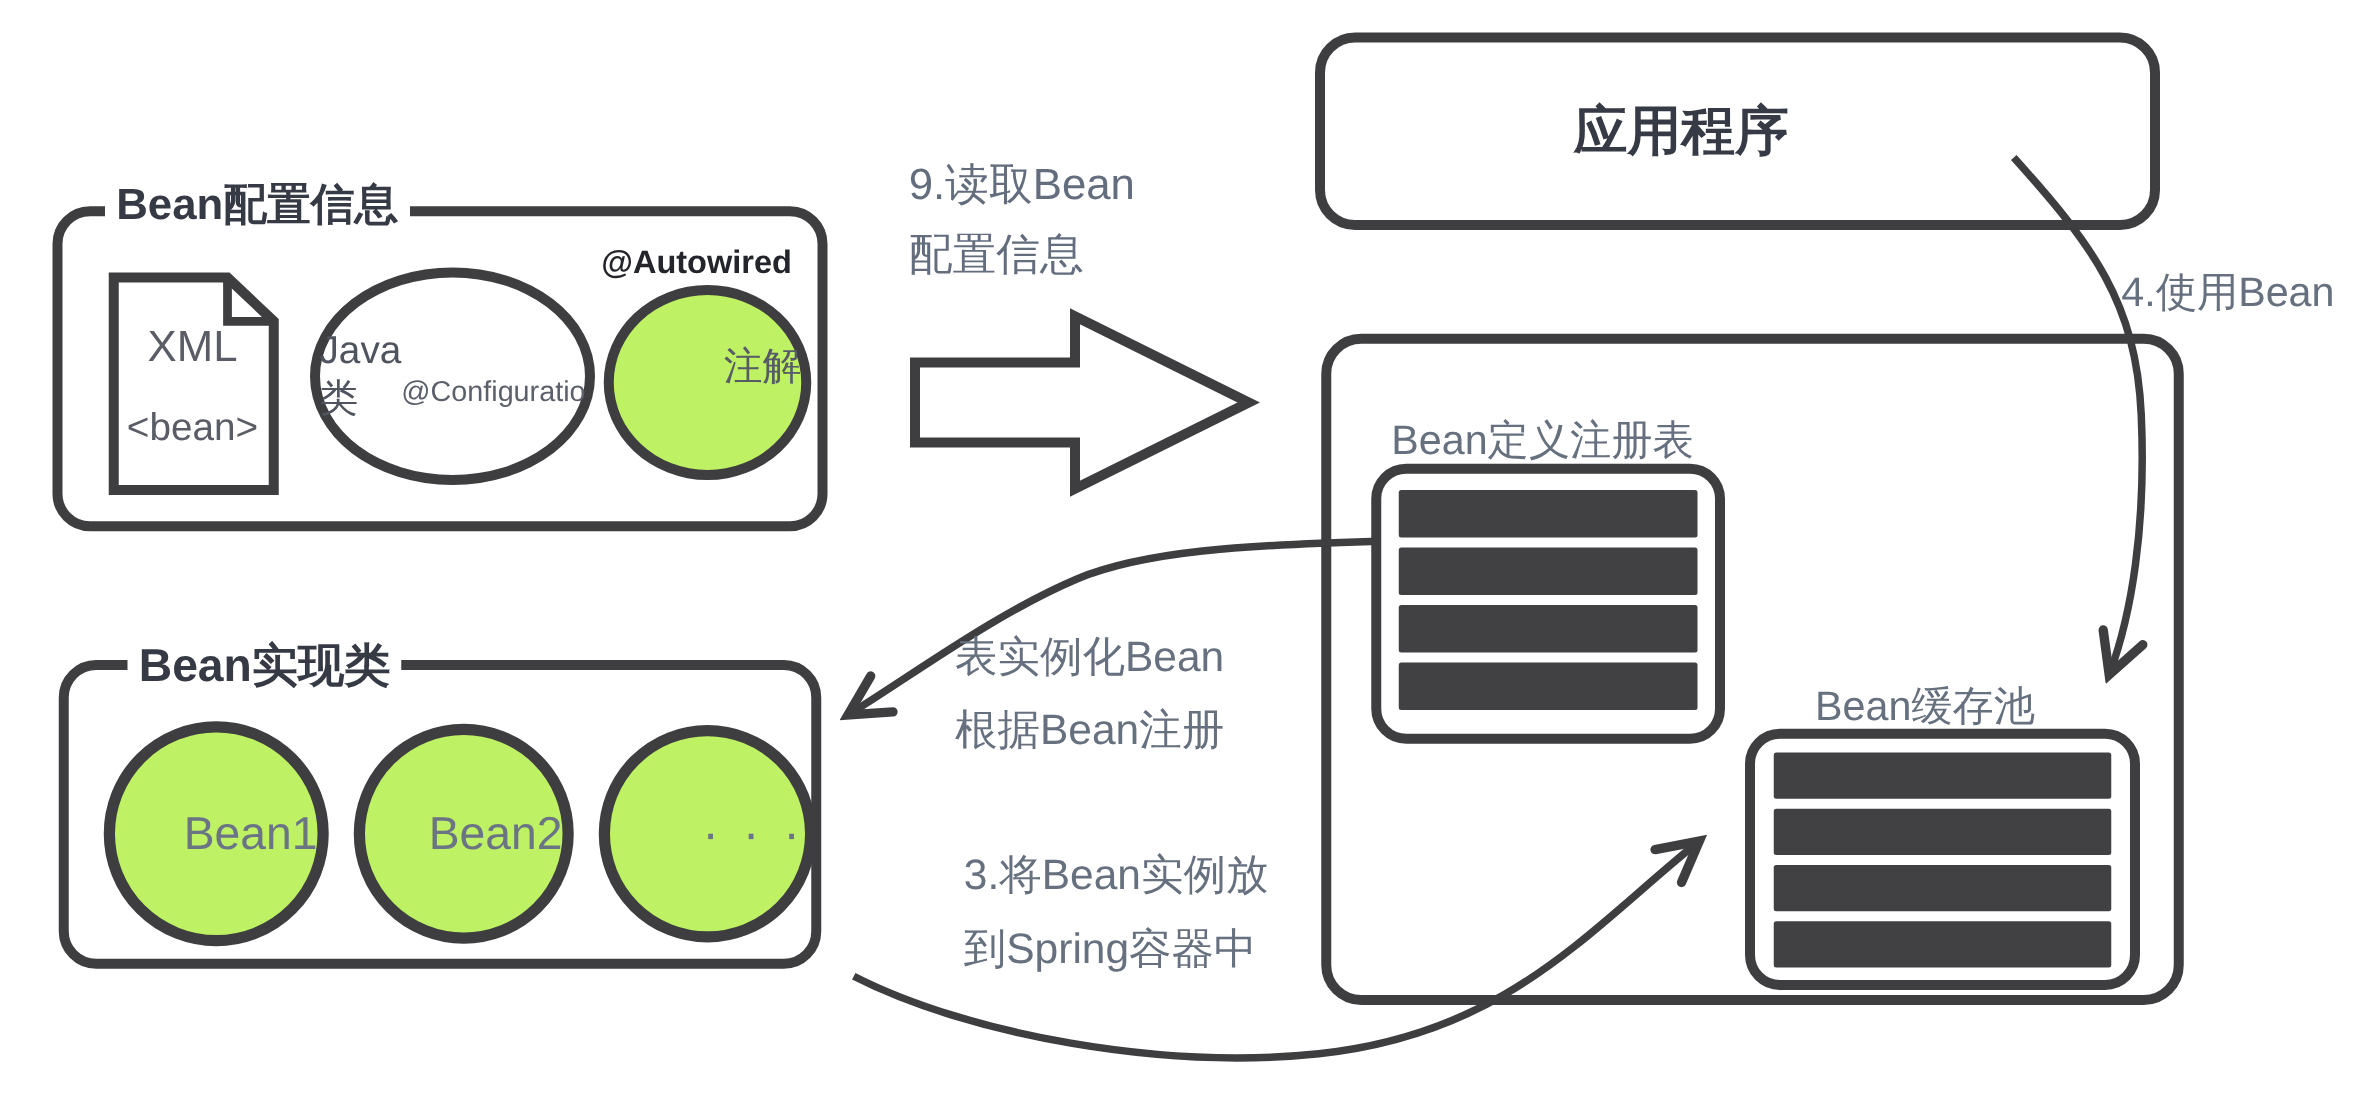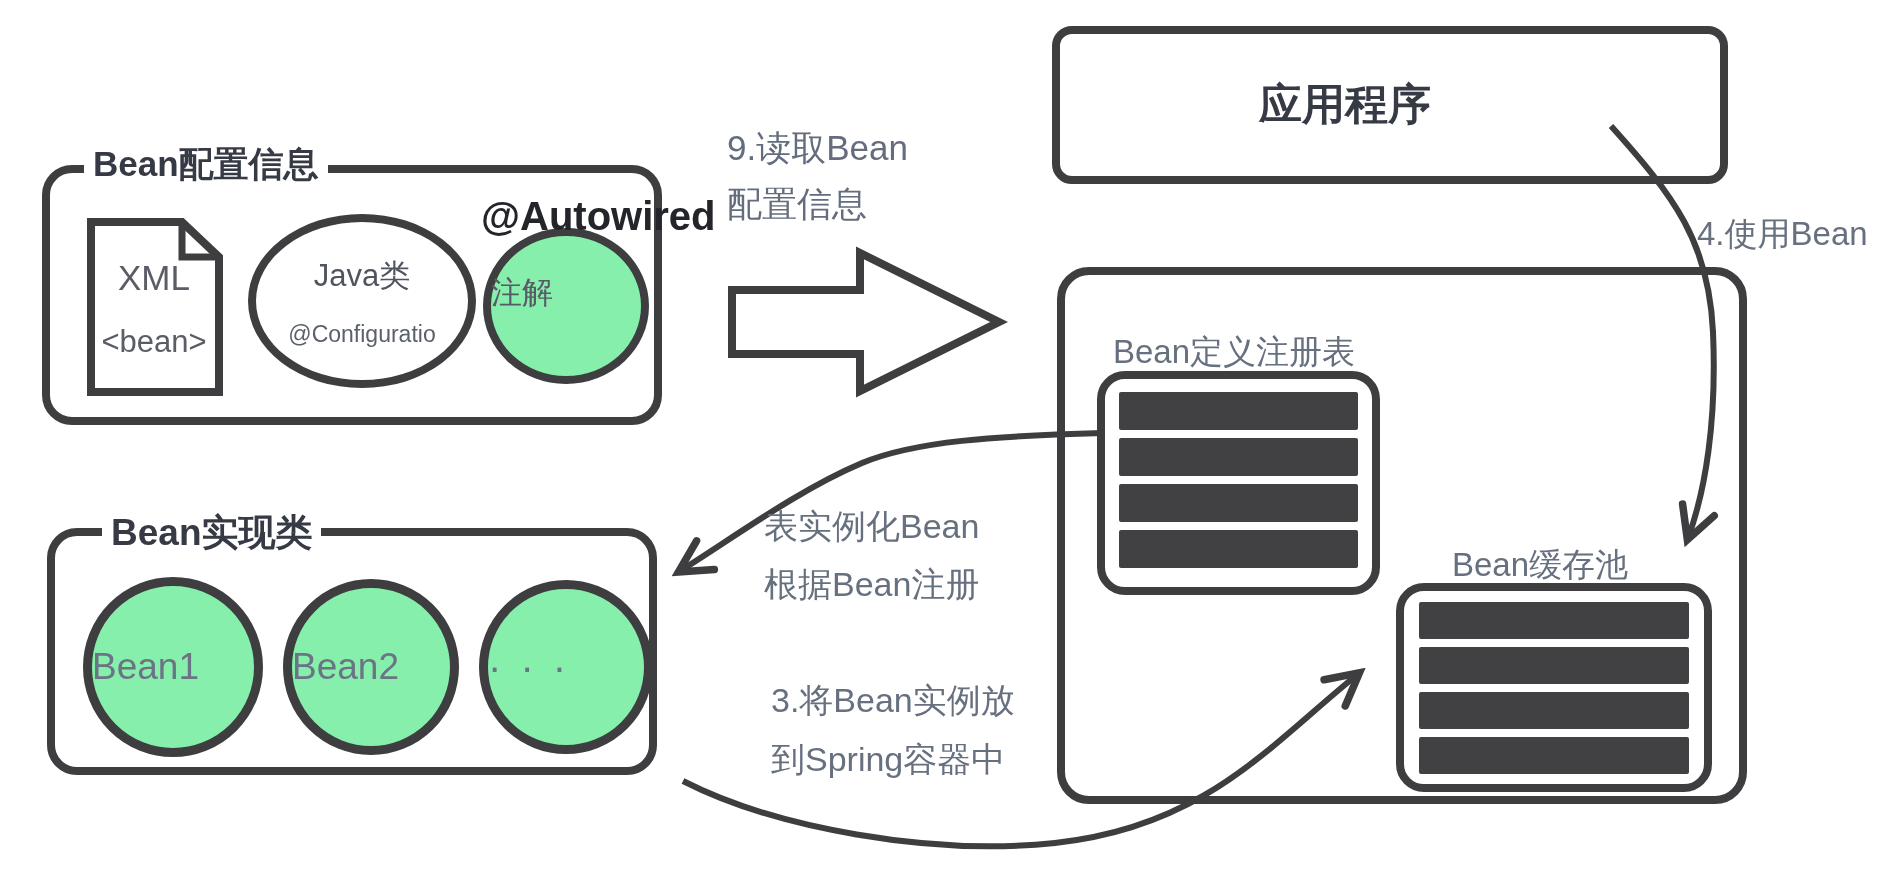--- a/index.html
+++ b/index.html
@@ -17,28 +17,28 @@
   .box{
     position:absolute;box-sizing:border-box;background:#fff;
     border:8px solid var(--line);border-radius:30px;
   }
   .label-on-border{
     position:absolute;background:#fff;white-space:nowrap;
     font-weight:bold;color:var(--dark);padding:0 9px;line-height:42px;
   }
   .txt{position:absolute;white-space:nowrap;color:var(--bluegray);}
   .circle{
-    position:absolute;box-sizing:border-box;background:#86efac;
+    position:absolute;box-sizing:border-box;background:#bef264;
     border:9px solid var(--line);border-radius:50%;
-    display:flex;align-items:center;justify-content:flex-start;
+    display:flex;align-items:center;justify-content:flex-end;
   }
   .ellipse{
     position:absolute;box-sizing:border-box;background:#fff;
     border:8px solid var(--line);border-radius:50%;
-    display:flex;flex-direction:column;align-items:center;justify-content:center;
+    display:flex;align-items:center;justify-content:center;
   }
   .rect-table{
     position:absolute;box-sizing:border-box;background:#fff;
     border:8px solid var(--line);border-radius:28px;
     display:flex;flex-direction:column;overflow:hidden;
   }
   .rect-table .bar{background:var(--bar);border-radius:2px;flex:0 0 auto;}
   #registry-rect{padding:13px 14px;}
   #registry-rect .bar{height:38px;margin-bottom:8px;}
   #cache-rect{padding:11px 15px;}
@@ -48,21 +48,21 @@
 </style>
 </head>
 <body>
 
 <div class="canvas">
 
   <div class="box" id="config-box" style="left:42px;top:165px;width:620px;height:260px;"></div>
 
   <div class="box" id="impl-box" style="left:47px;top:528px;width:610px;height:247px;"></div>
 
-  <div class="box" id="app-box" style="left:1052px;top:26px;width:676px;height:158px;border-radius:20px;
+  <div class="box" id="app-box" style="left:1052px;top:26px;width:676px;height:158px;border-radius:32px;
               display:flex;align-items:center;justify-content:center;padding-right:90px;">
     <span style="font-size:43px;font-weight:bold;color:var(--dark);">应用程序</span>
   </div>
 
   <div class="box" id="spring-box" style="left:1057px;top:267px;width:690px;height:537px;border-radius:32px;"></div>
 
   <div class="rect-table" id="registry-rect" style="left:1097px;top:371px;width:283px;height:224px;">
       <div class="bar"></div>
       <div class="bar"></div>
       <div class="bar"></div>
@@ -119,21 +119,21 @@
   <span class="label-on-border" style="left:84px;top:143px;font-size:35px;">Bean配置信息</span>
 
   <span class="label-on-border" style="left:102px;top:512px;font-size:37px;">Bean实现类</span>
 
 
   <div class="txt" style="left:89px;top:258px;width:130px;text-align:center;color:#5b5d66;">
     <div style="font-size:35px;">XML</div>
     <div style="font-size:31px;margin-top:26px;">&lt;bean&gt;</div>
   </div>
 
-  <span class="txt" style="left:481px;top:194px;font-size:40px;font-weight:700;color:#23252b;">@Autowired</span>
+  <span class="txt" style="left:481px;top:194px;font-size:26px;font-weight:700;color:#23252b;">@Autowired</span>
 
   <div class="txt two-line" style="left:727px;top:120px;font-size:35px;line-height:56px;color:#646d7d;">
     <div>9.读取Bean</div>
     <div>配置信息</div>
   </div>
 
   <span class="txt" style="left:1113px;top:330px;font-size:33px;">Bean定义注册表</span>
 
   <span class="txt" style="left:1452px;top:543px;font-size:33px;">Bean缓存池</span>
 

